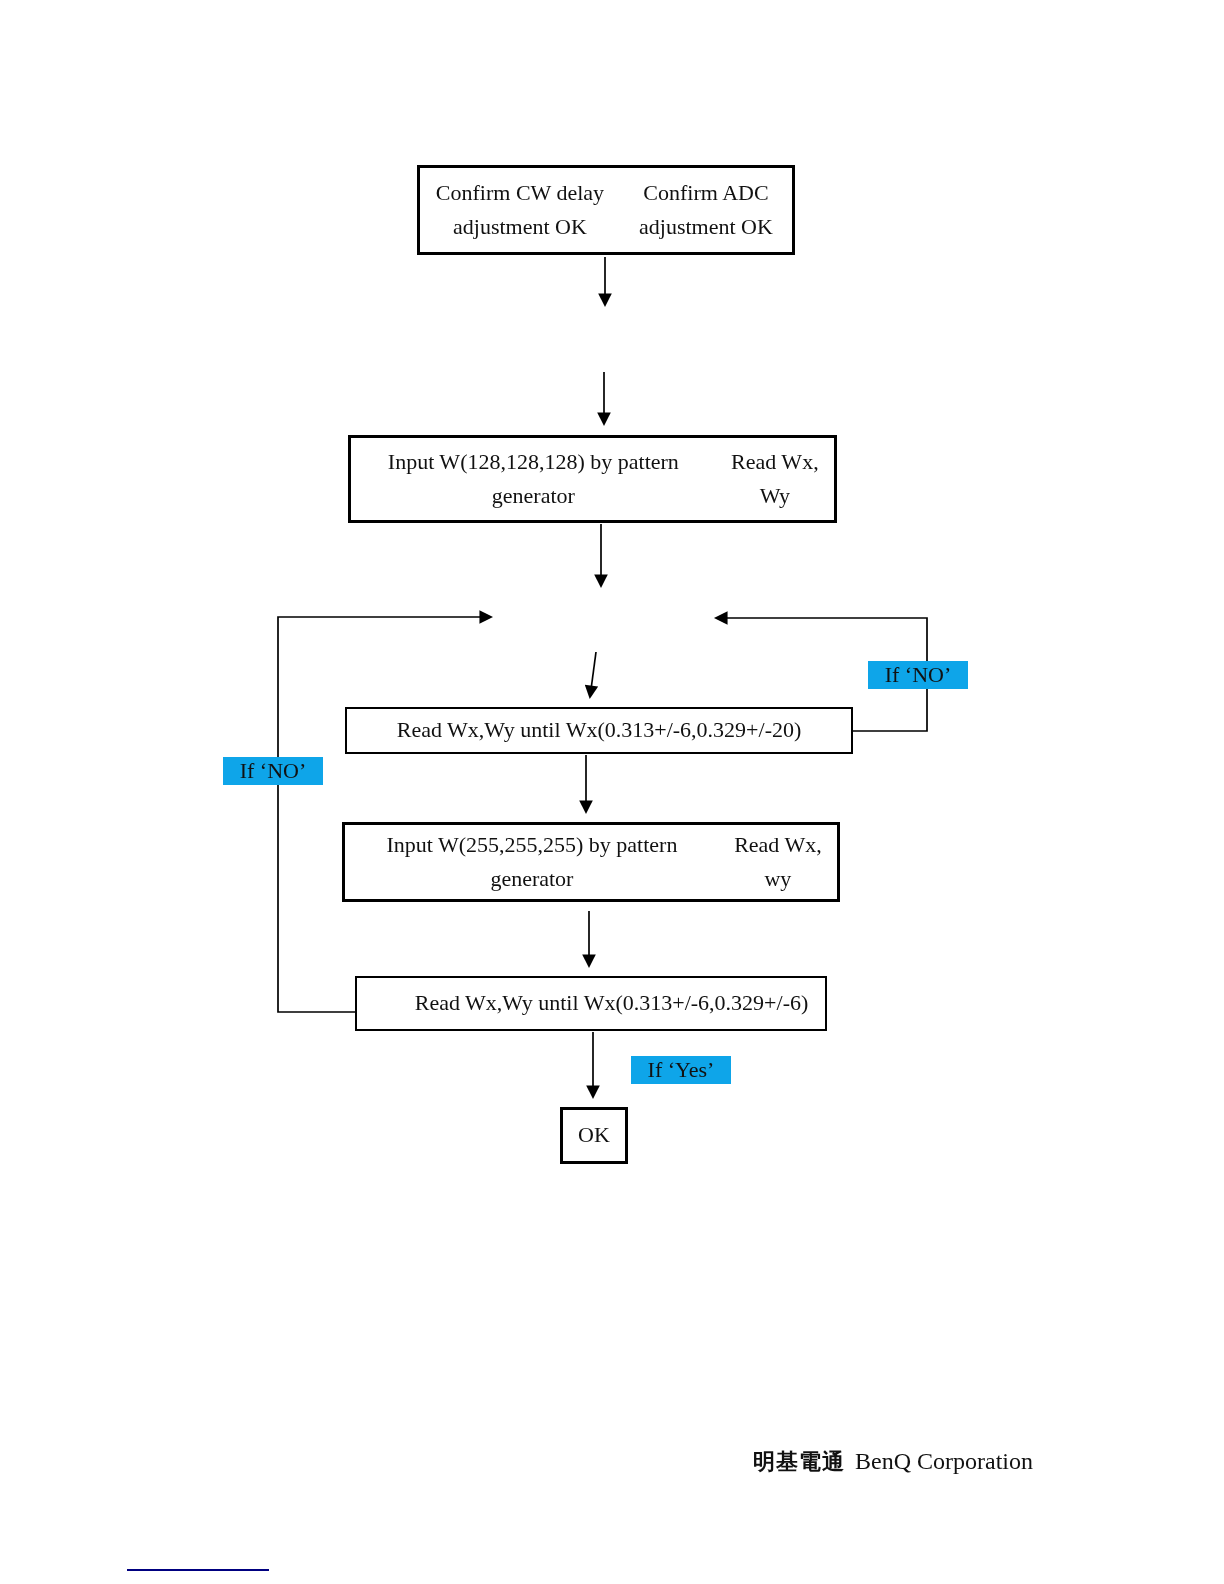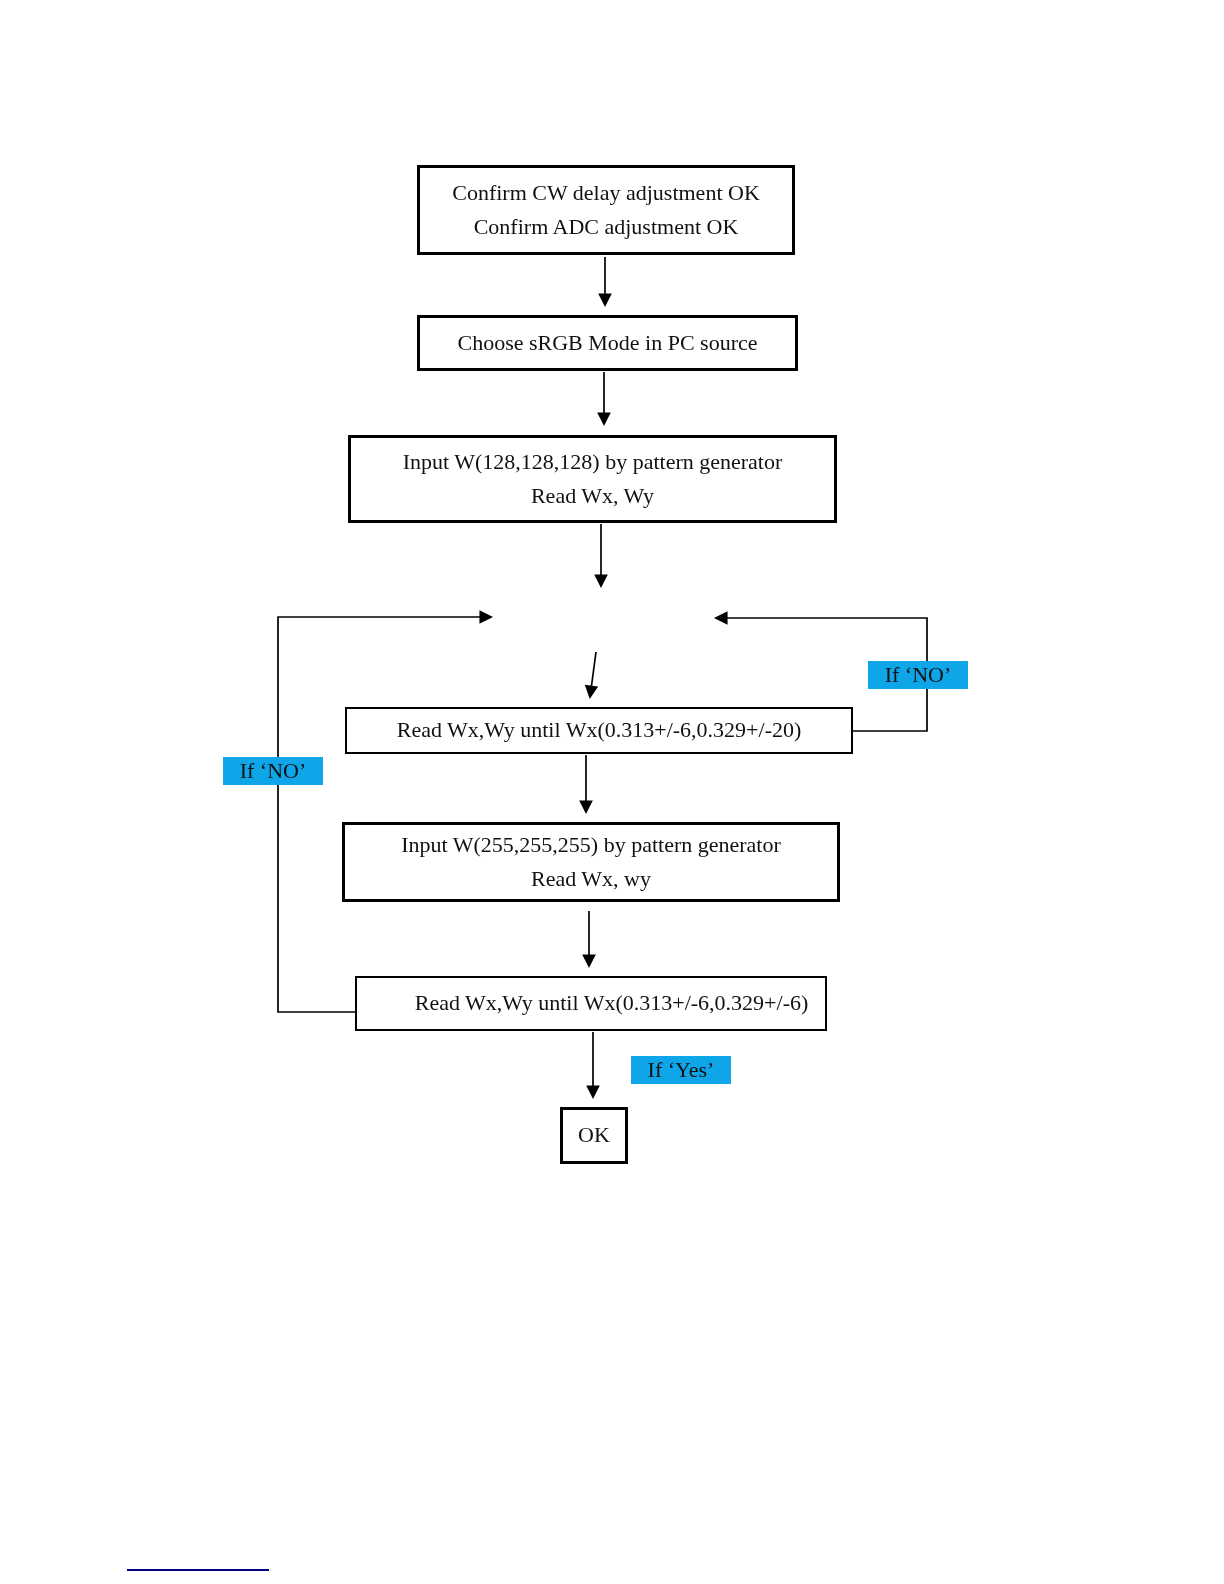--- a/index.html
+++ b/index.html
@@ -21,21 +21,21 @@
   .connectors line, .connectors polyline {
     stroke: #000000;
     stroke-width: 1.7;
     fill: none;
   }
   .node {
     position: absolute;
     border: 3px solid #000000;
     background: #ffffff;
     display: flex;
-    flex-direction: column;
+    flex-direction: row;
     align-items: center;
     justify-content: center;
     text-align: center;
     color: #111111;
     font-size: 22px;
     line-height: 1.55;
   }
   .node.thin { border-width: 2px; }
   .flow-label {
     position: absolute;
@@ -91,23 +91,20 @@
     <polyline points="853,731 927,731 927,618 716,618" marker-end="url(#arrow)"></polyline>
 
     <polyline points="355,1012 278,1012 278,617 491,617" marker-end="url(#arrow)"></polyline>
   </svg>
 
   <div class="node" style="left:417px; top:165px; width:378px; height:90px;">
     <div>Confirm CW delay adjustment OK</div>
     <div>Confirm ADC adjustment OK</div>
   </div>
 
-  <div class="node" style="left:417px; top:315px; width:381px; height:56px;">
-    <div>Choose sRGB Mode in PC source</div>
-  </div>
 
   <div class="node" style="left:348px; top:435px; width:489px; height:88px;">
     <div>Input W(128,128,128) by pattern generator</div>
     <div>Read Wx, Wy</div>
   </div>
 
 
   <div class="node thin" style="left:345px; top:707px; width:508px; height:47px;">
     <div>Read Wx,Wy until Wx(0.313+/-6,0.329+/-20)</div>
   </div>
@@ -124,16 +121,19 @@
   <div class="node" style="left:560px; top:1107px; width:68px; height:57px;">
     <div>OK</div>
   </div>
 
   <div class="flow-label" style="left:868px; top:661px; width:100px;">If ‘NO’</div>
 
   <div class="flow-label" style="left:223px; top:757px; width:100px;">If ‘NO’</div>
 
   <div class="flow-label" style="left:631px; top:1056px; width:100px;">If ‘Yes’</div>
 
+  <div class="footer">
+    <span class="cjk">明基電通</span><span>BenQ Corporation</span>
+  </div>
 
   <div class="divider"></div>
 
 </div>
 
 </body></html>

